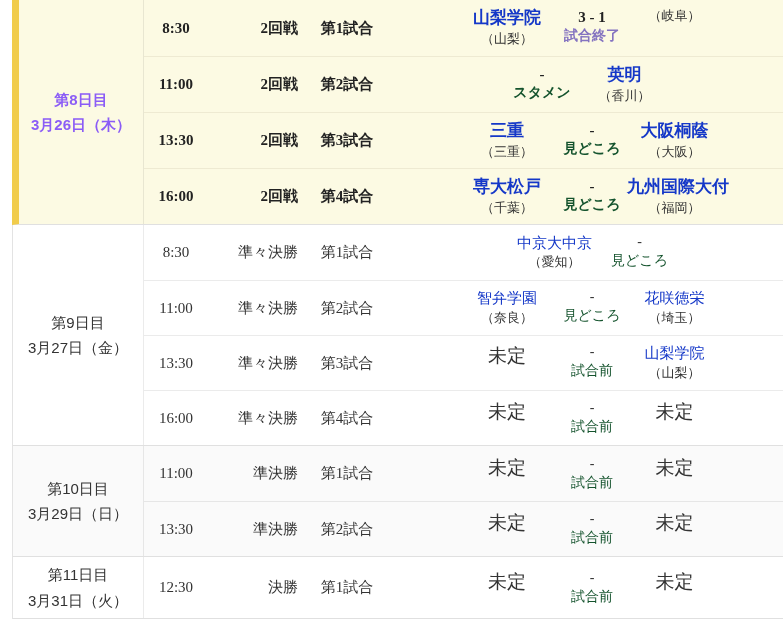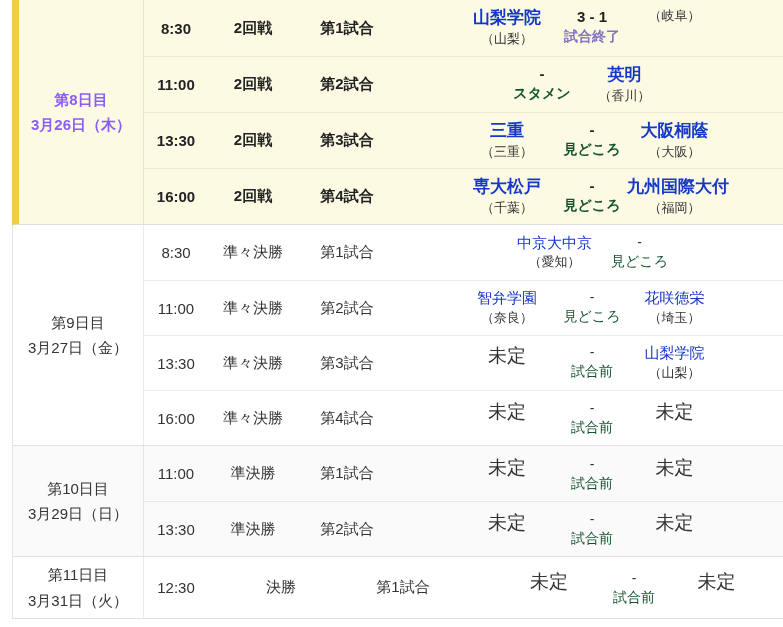--- a/index.html
+++ b/index.html
@@ -21,29 +21,29 @@
 
   .date-cell {
     width:131px; flex:none;
     display:flex; flex-direction:column; justify-content:center;
     text-align:center; border-right:1px solid rgba(0,0,0,0.08);
     font-size:15px; line-height:1.7;
   }
   .hl .date-cell { width:125px; font-weight:bold; color:#8b5cf6; }
 
   .rows { flex:1; display:flex; flex-direction:column; }
-  .row  { display:flex; align-items:center; height:56px; }
+  .row  { display:flex; align-items:center; height:56px;font-family:Liberation Serif, serif; }
   .s1 .row { height:55px; }
   .s2 .row { height:55px; }
-  .s3 .row { height:61px;gap:28px; }
+  .s3 .row { height:61px; }
   .row + .row { border-top:1px solid rgba(0,0,0,0.08); }
   .hl .row + .row { border-top:1px solid #eeead2; }
 
   .c-time  { width:64px; text-align:center; font-size:15px; }
-  .c-round { width:90px; text-align:center; font-size:15px; }
+  .c-round { width:90px; text-align:right; font-size:15px; }
   .c-game  { width:98px; text-align:center; font-size:15px; }
   .hl .c-time, .hl .c-round, .hl .c-game { font-weight:bold; color:#222; }
 
   .match { flex:1; display:flex; justify-content:center; align-items:flex-start; }
   .m-t1, .m-st, .m-t2 { flex:none; text-align:center; white-space:nowrap; }
   .m-t1 { width:100px; }
   .m-st { width:70px; }
   .m-t2 { width:95px; }
 
   .team-link {

